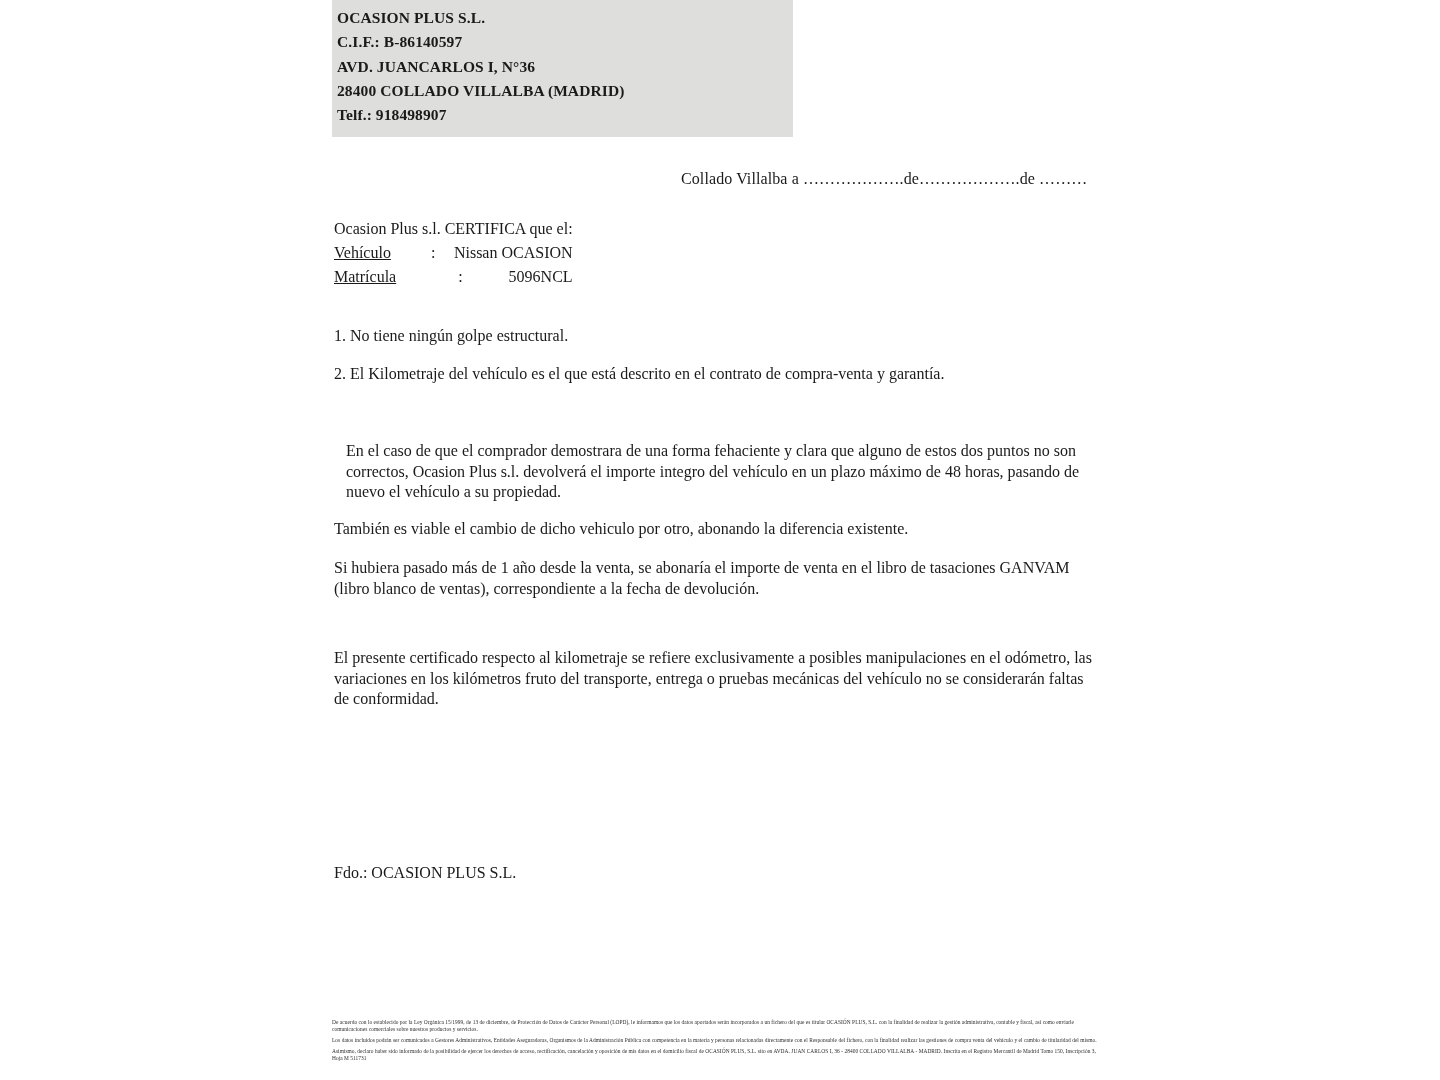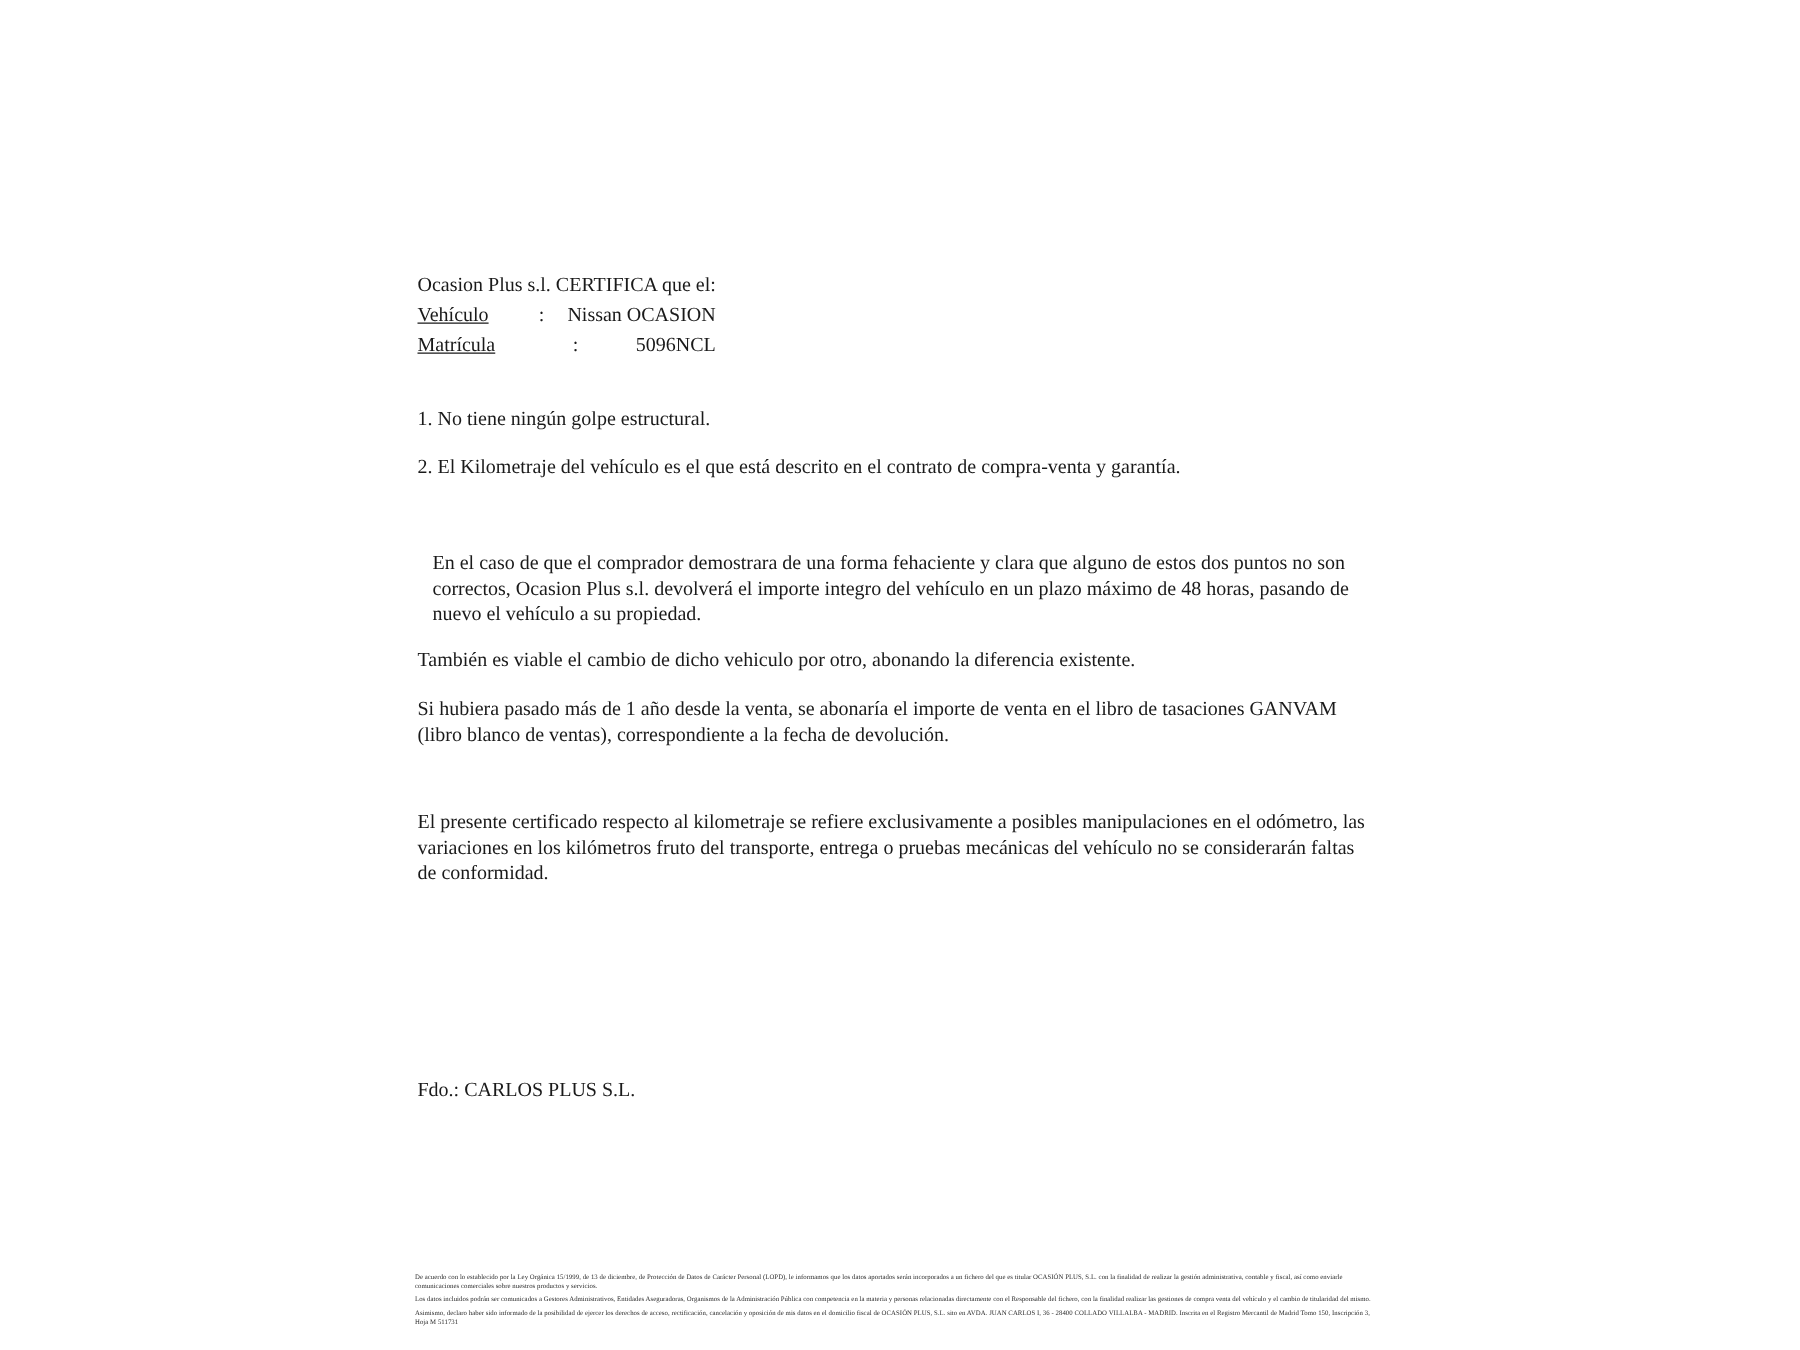--- a/index.html
+++ b/index.html
@@ -122,21 +122,29 @@
   }
   .legal p {
     margin: 0 0 3.2px 0;
   }
 </style>
 </head>
 <body>
 
 <div class="page">
 
+  <div class="letterhead">
+    <div>OCASION PLUS S.L.</div>
+    <div>C.I.F.: B-86140597</div>
+    <div>AVD. JUANCARLOS I, N°36</div>
+    <div>28400 COLLADO VILLALBA (MADRID)</div>
+    <div>Telf.: 918498907</div>
+  </div>
 
+  <div class="dateline">Collado Villalba a ……………….de……………….de ………</div>
 
   <div class="certifies">
     <div>Ocasion Plus s.l. CERTIFICA que el:</div>
     <div class="kv">
       <span class="k">Vehículo</span>
       <span class="sep">:</span>
       <span>Nissan OCASION</span>
     </div>
     <div class="kv">
       <span class="k">Matrícula</span>
@@ -146,21 +154,21 @@
   </div>
 
   <div class="point point-1">1. No tiene ningún golpe estructural.</div>
   <div class="point point-2">2. El Kilometraje del vehículo es el que está descrito en el contrato de compra-venta y garantía.</div>
 
   <div class="para para-1">En el caso de que el comprador demostrara de una forma fehaciente y clara que alguno de estos dos puntos no son correctos, Ocasion Plus s.l. devolverá el importe integro del vehículo en un plazo máximo de 48 horas, pasando de nuevo el vehículo a su propiedad.</div>
   <div class="para para-2">También es viable el cambio de dicho vehiculo por otro, abonando la diferencia existente.</div>
   <div class="para para-3">Si hubiera pasado más de 1 año desde la venta, se abonaría el importe de venta en el libro de tasaciones GANVAM (libro blanco de ventas), correspondiente a la fecha de devolución.</div>
   <div class="para para-4">El presente certificado respecto al kilometraje se refiere exclusivamente a posibles manipulaciones en el odómetro, las variaciones en los kilómetros fruto del transporte, entrega o pruebas mecánicas del vehículo no se considerarán faltas de conformidad.</div>
 
-  <div class="signature">Fdo.: CARLOS PLUS S.L.</div>
+  <div class="signature">Fdo.: OCASION PLUS S.L.</div>
 
   <div class="legal">
     <p>De acuerdo con lo establecido por la Ley Orgánica 15/1999, de 13 de diciembre, de Protección de Datos de Carácter Personal (LOPD), le informamos que los datos aportados serán incorporados a un fichero del que es titular OCASIÓN PLUS, S.L. con la finalidad de realizar la gestión administrativa, contable y fiscal, así como enviarle comunicaciones comerciales sobre nuestros productos y servicios.</p>
     <p>Los datos incluidos podrán ser comunicados a Gestores Administrativos, Entidades Aseguradoras, Organismos de la Administración Pública con competencia en la materia y personas relacionadas directamente con el Responsable del fichero, con la finalidad realizar las gestiones de compra venta del vehículo y el cambio de titularidad del mismo.</p>
     <p>Asimismo, declaro haber sido informado de la posibilidad de ejercer los derechos de acceso, rectificación, cancelación y oposición de mis datos en el domicilio fiscal de OCASIÓN PLUS, S.L. sito en AVDA. JUAN CARLOS I, 36 - 28400 COLLADO VILLALBA - MADRID. Inscrita en el Registro Mercantil de Madrid Tomo 150, Inscripción 3, Hoja M 511731</p>
   </div>
 
 </div>
 
 </body></html>

